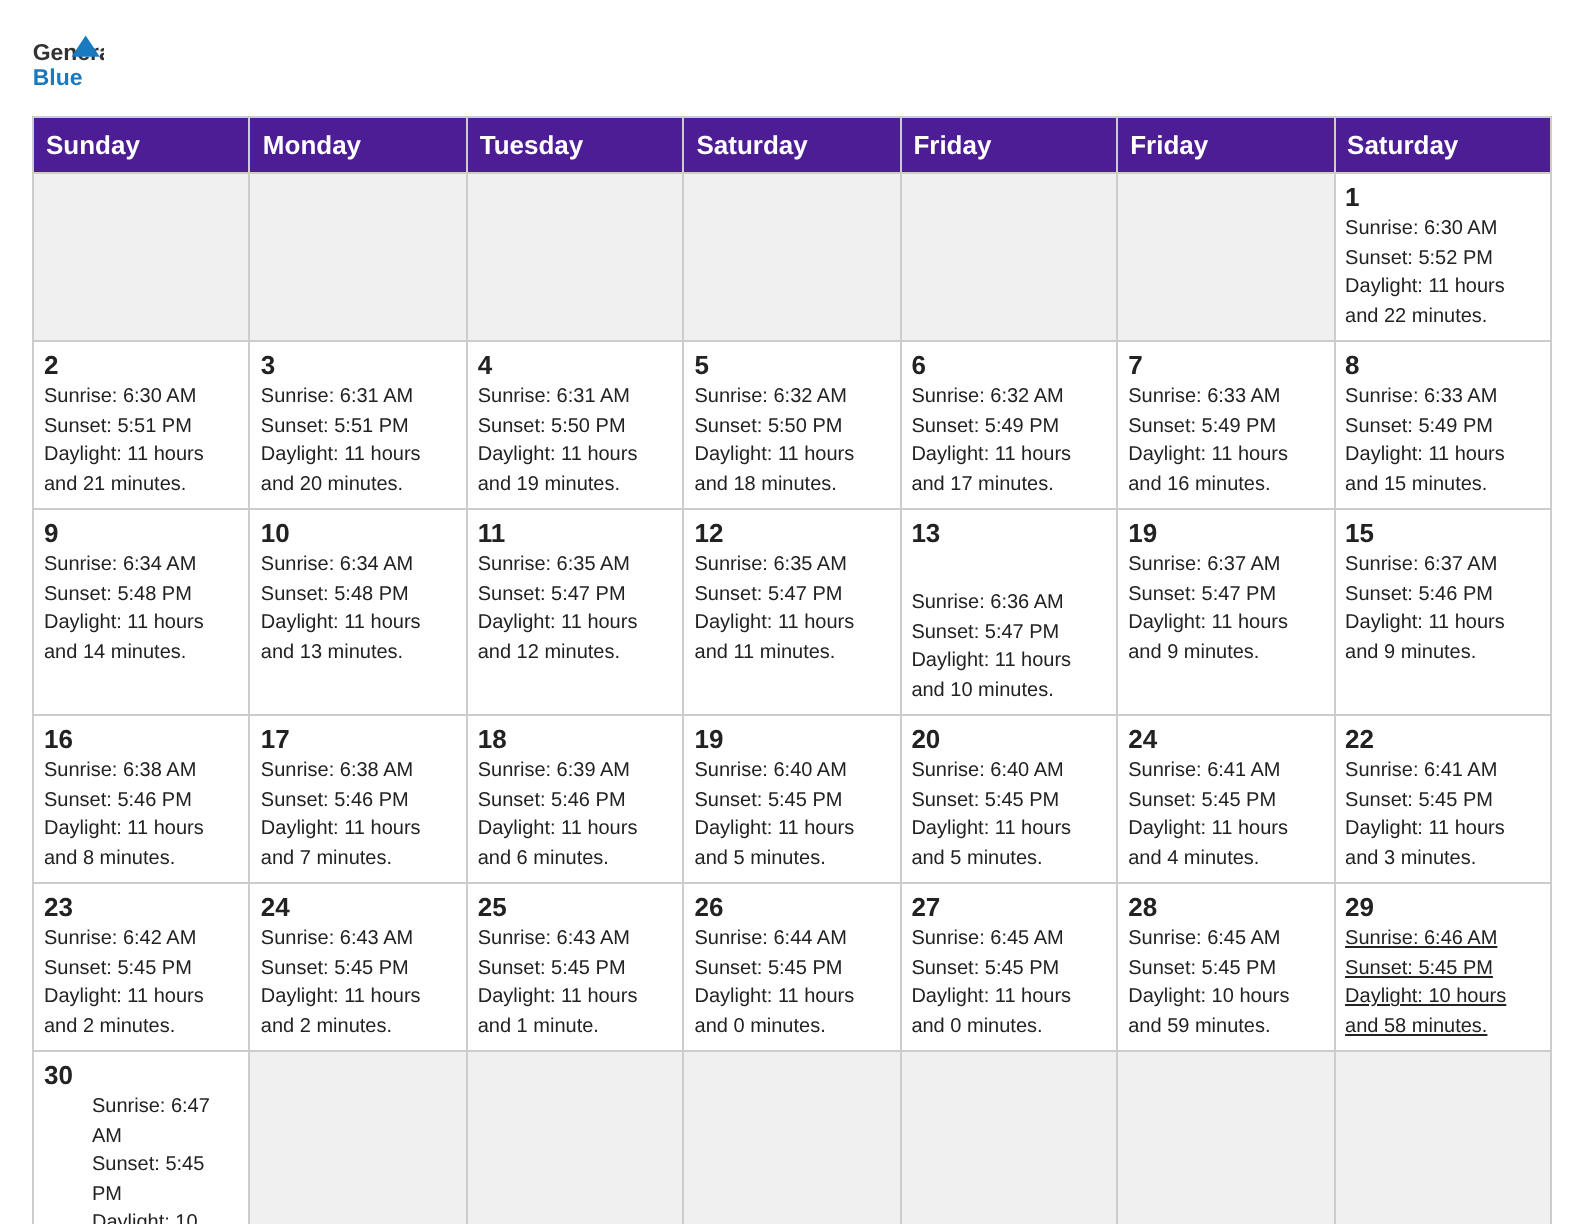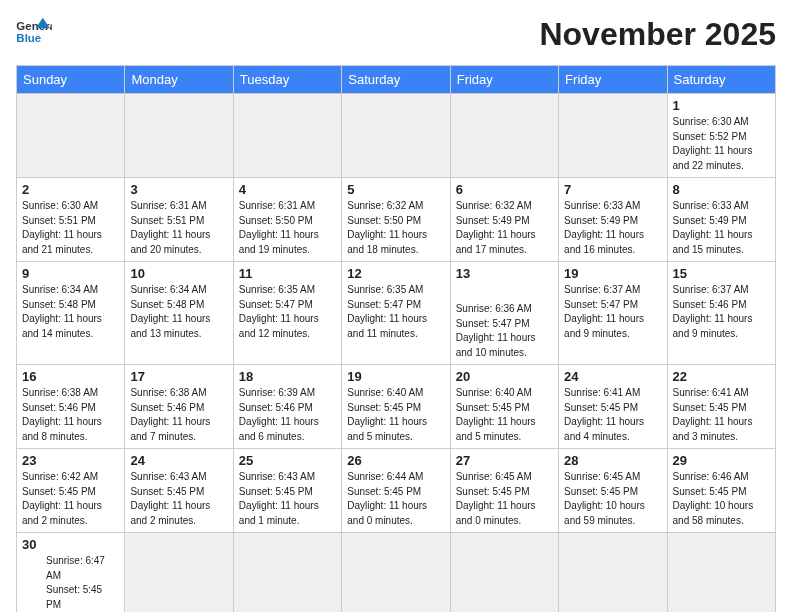--- a/index.html
+++ b/index.html
@@ -36,26 +36,26 @@
     .location {
       font-size: 15px;
       color: #444;
     }
     table {
       width: 100%;
       border-collapse: collapse;
       table-layout: fixed;
     }
     th {
-      background: #3b82f6;
+      background: #4c1d95;
       color: #fff;
       text-align: left;
       padding: 6px 6px;
       font-size: 13px;
-      font-weight: normal;
+      font-weight: bold;
       border: 1px solid #ccc;
     }
     td {
       vertical-align: top;
       border: 1px solid #ccc;
       padding: 4px 5px;
       font-size: 10.5px;
       color: #222;
       background: #fff;
       height: 80px;
@@ -83,21 +83,20 @@
 
 <div class="header">
   <div class="logo">
     <svg class="logo-icon" viewBox="0 0 40 34" xmlns="http://www.w3.org/2000/svg">
       <text x="0" y="16" font-size="13" fill="#333" font-family="Arial" font-weight="bold">General</text>
       <text x="0" y="30" font-size="13" fill="#1a7abf" font-family="Arial" font-weight="bold">Blue</text>
       <polygon points="30,2 38,14 22,14" fill="#1a7abf"></polygon>
     </svg>
   </div>
   <div class="title-block">
-    <div class="month-title">November 2025</div>
   </div>
 </div>
 
 <table>
   <thead>
     <tr>
     <th>Sunday</th>
         <th>Monday</th>
         <th>Tuesday</th>
         <th>Saturday</th>
@@ -313,21 +312,21 @@
         </td>
         <td>
           <span class="day-num">28</span>
           <div class="day-info" style="white-space: pre-line;">Sunrise: 6:45 AM
 Sunset: 5:45 PM
 Daylight: 10 hours
 and 59 minutes.</div>
         </td>
         <td>
           <span class="day-num">29</span>
-          <div class="day-info" style="white-space: pre-line;">Sunrise: 6:46 AM
+          <div class="day-info" style="white-space: pre-line; text-decoration: underline;">Sunrise: 6:46 AM
 Sunset: 5:45 PM
 Daylight: 10 hours
 and 58 minutes.</div>
         </td>
       </tr>
       <tr>
         <td>
           <span class="day-num">30</span>
           <div class="day-info" style="white-space: pre-line; margin-left: 24px;">Sunrise: 6:47 AM
 Sunset: 5:45 PM

